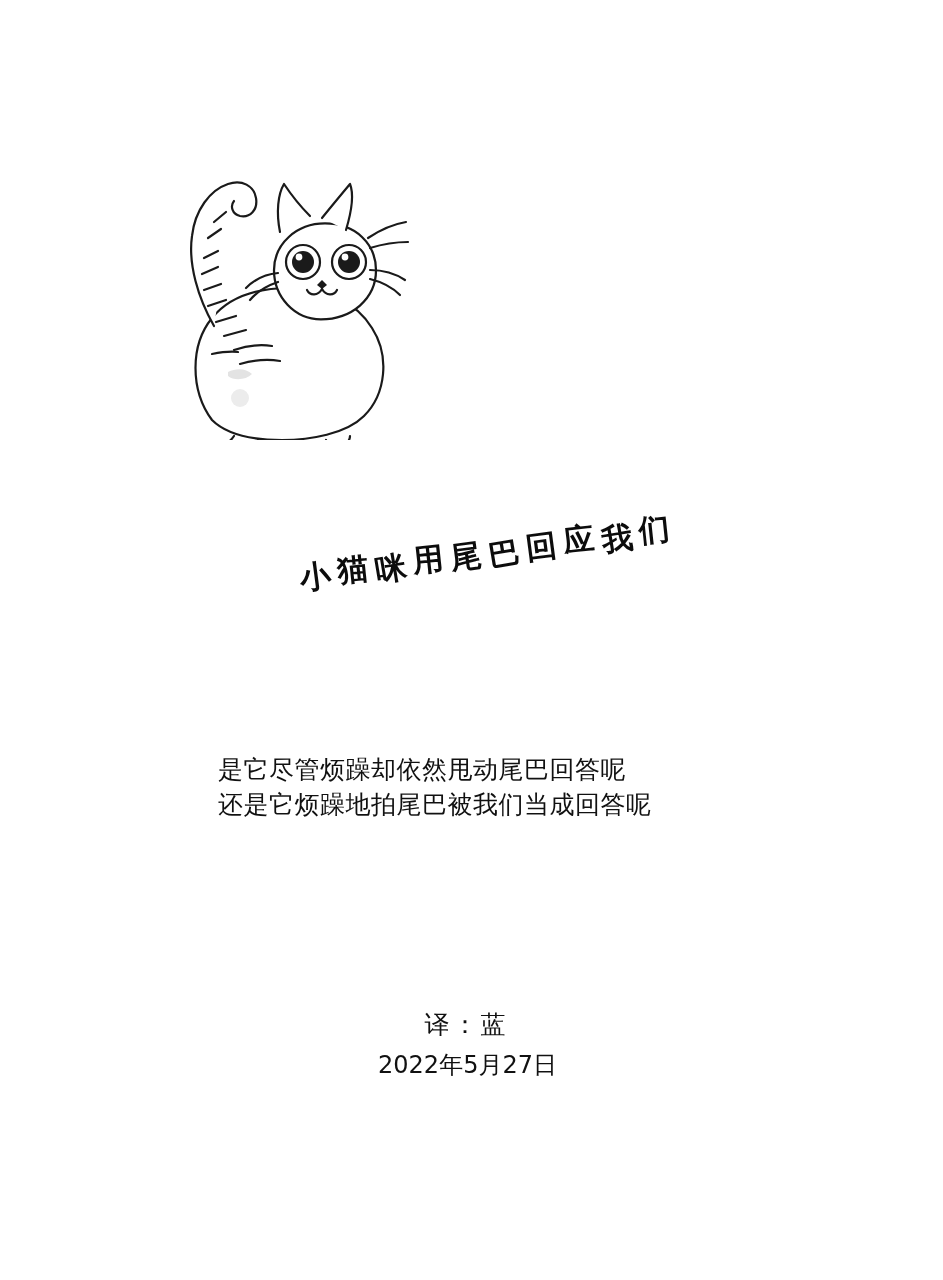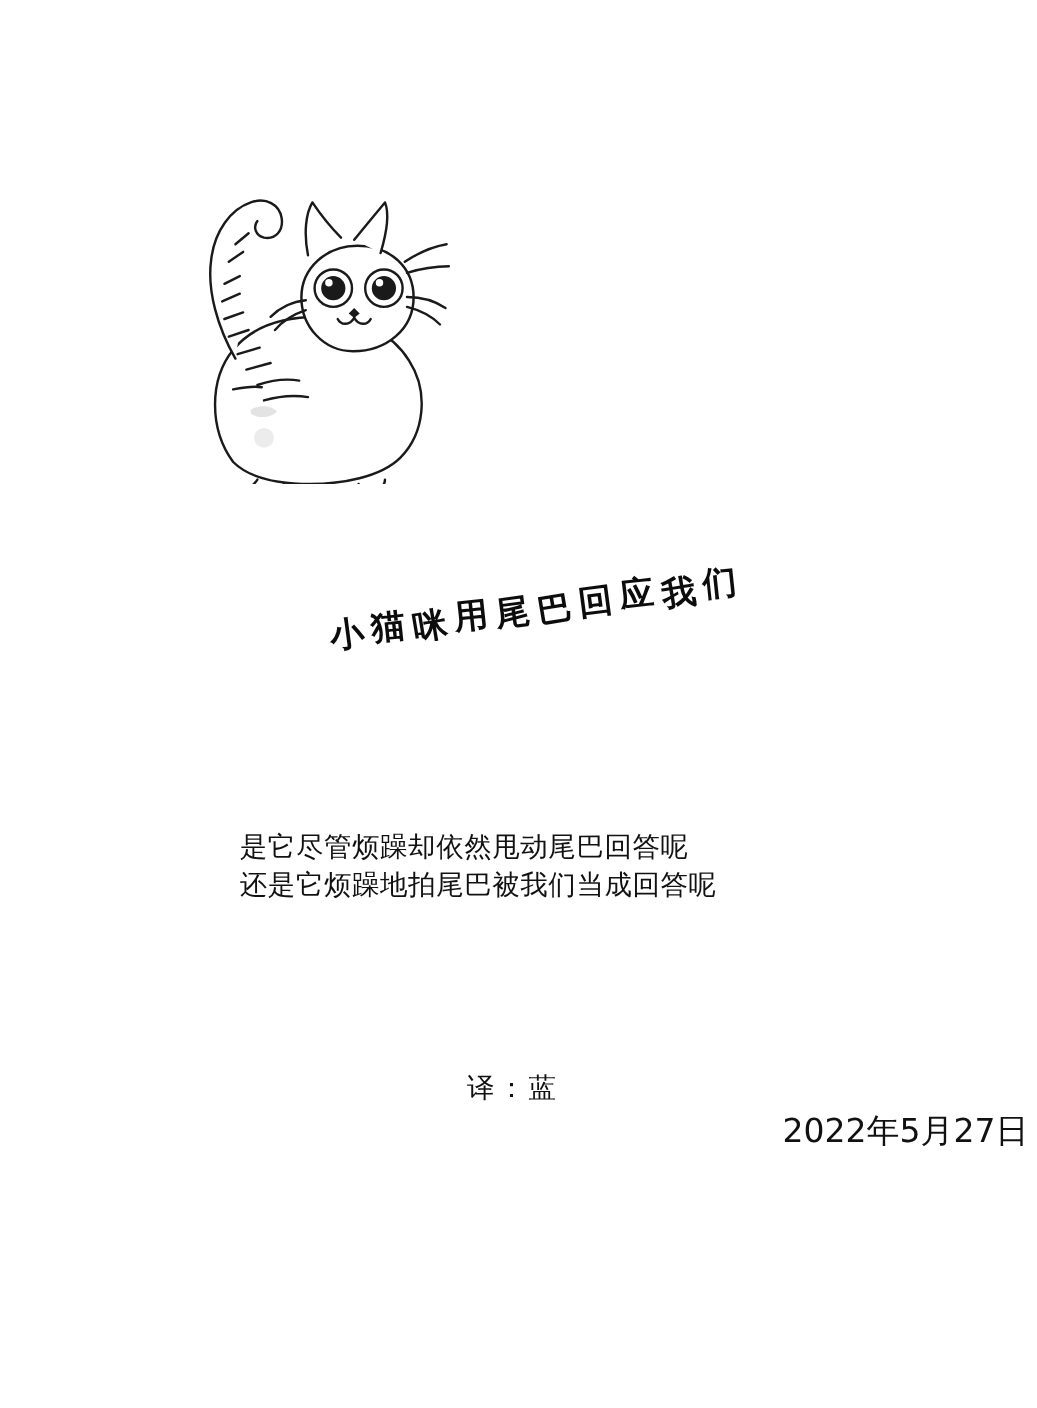--- a/index.html
+++ b/index.html
@@ -70,33 +70,33 @@
     line-height: 35px;
     letter-spacing: 0.5px;
     color: #111111;
     white-space: nowrap;
   }
 
   
   .credit {
     position: absolute;
     left: 0;
-    top: 972px;
+    top: 1008px;
     width: 943px;
   }
   .credit-translator {
     text-align: center;
     font-size: 25px;
     line-height: 34px;
     letter-spacing: 3px;
     padding-right: 10px;
   }
   .credit-date {
-    text-align: right;
-    font-size: 30px;
+    text-align: center;
+    font-size: 24px;
     line-height: 34px;
     padding-right: 8px;
     margin-top: 6px;
   }
 </style>
 </head>
 <body>
 
 <div class="illustration">
   <svg viewBox="0 0 320 300" xmlns="http://www.w3.org/2000/svg">

